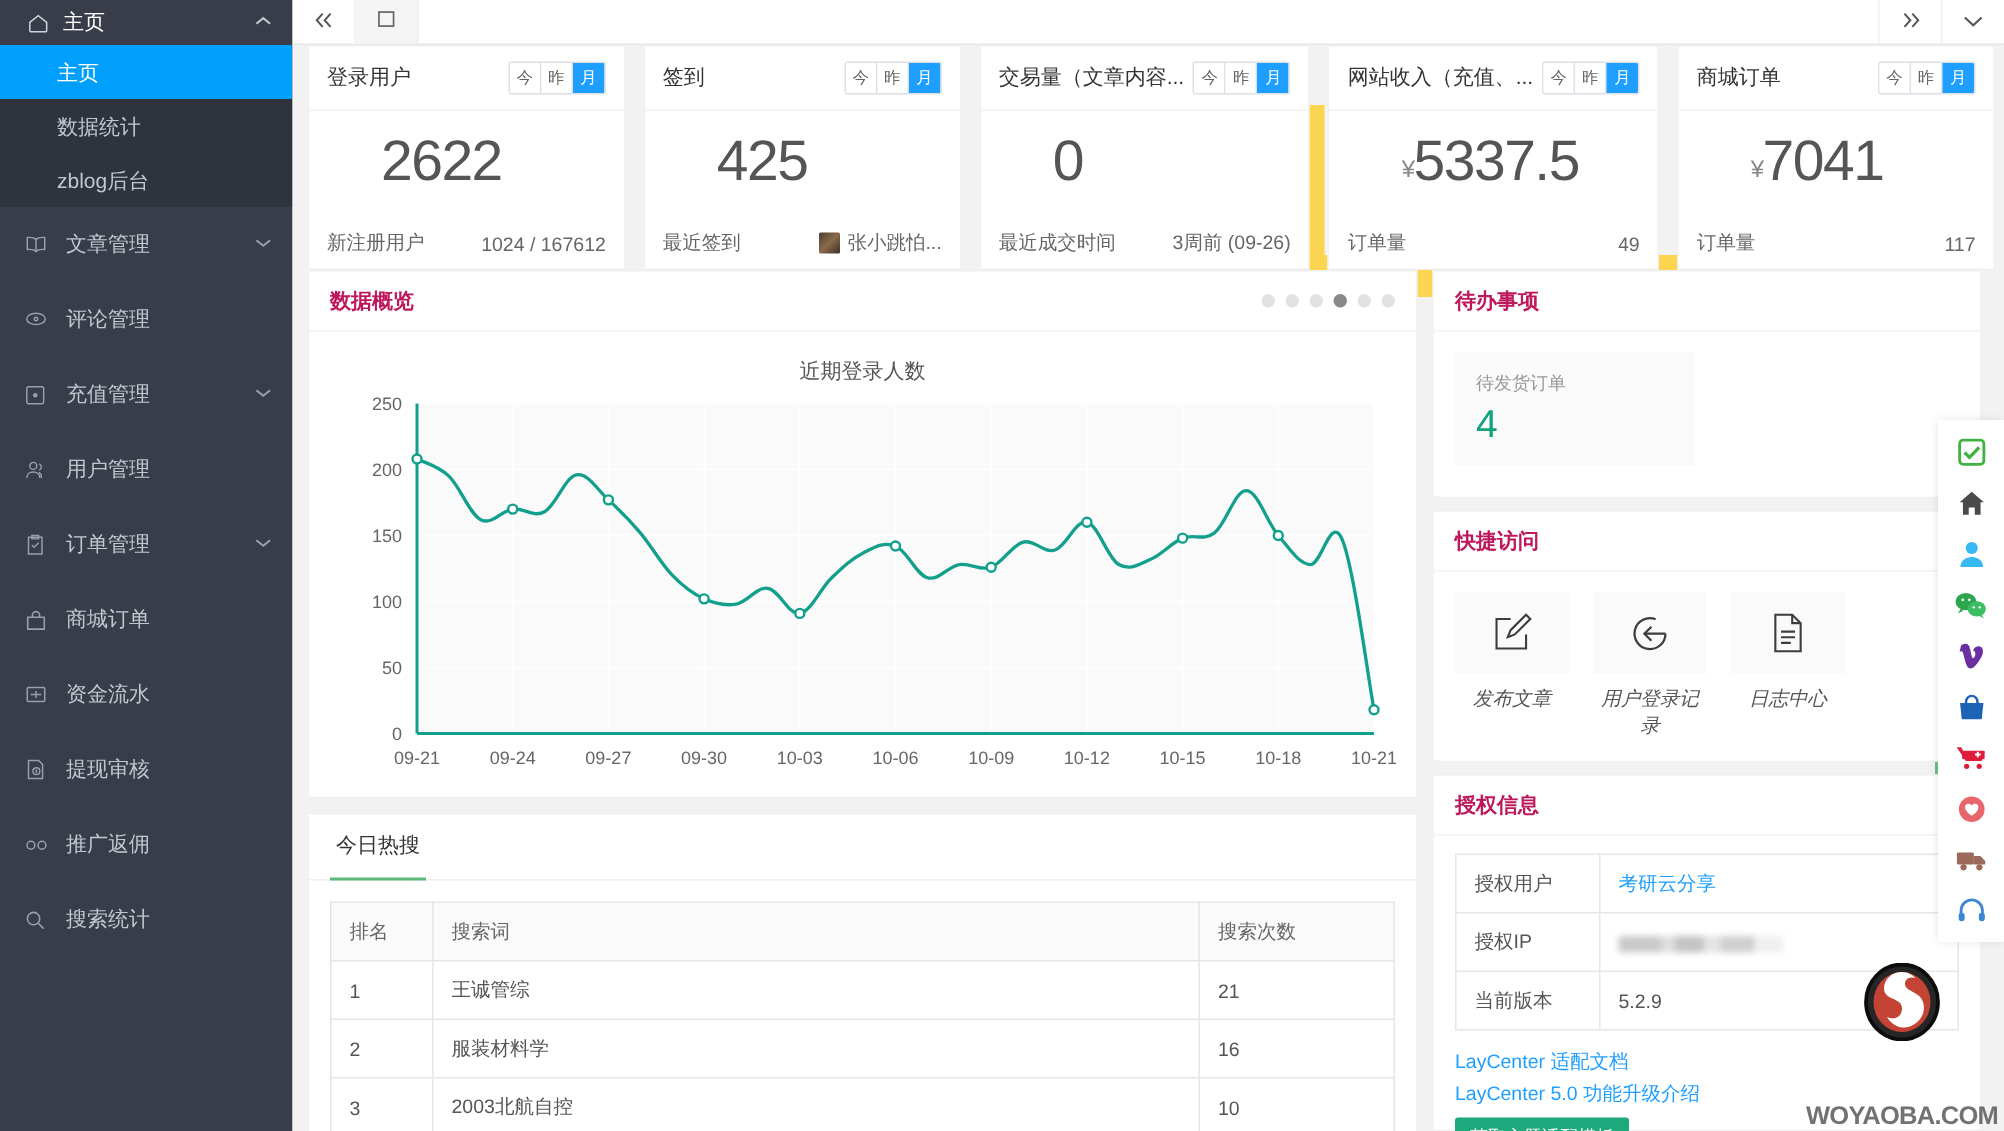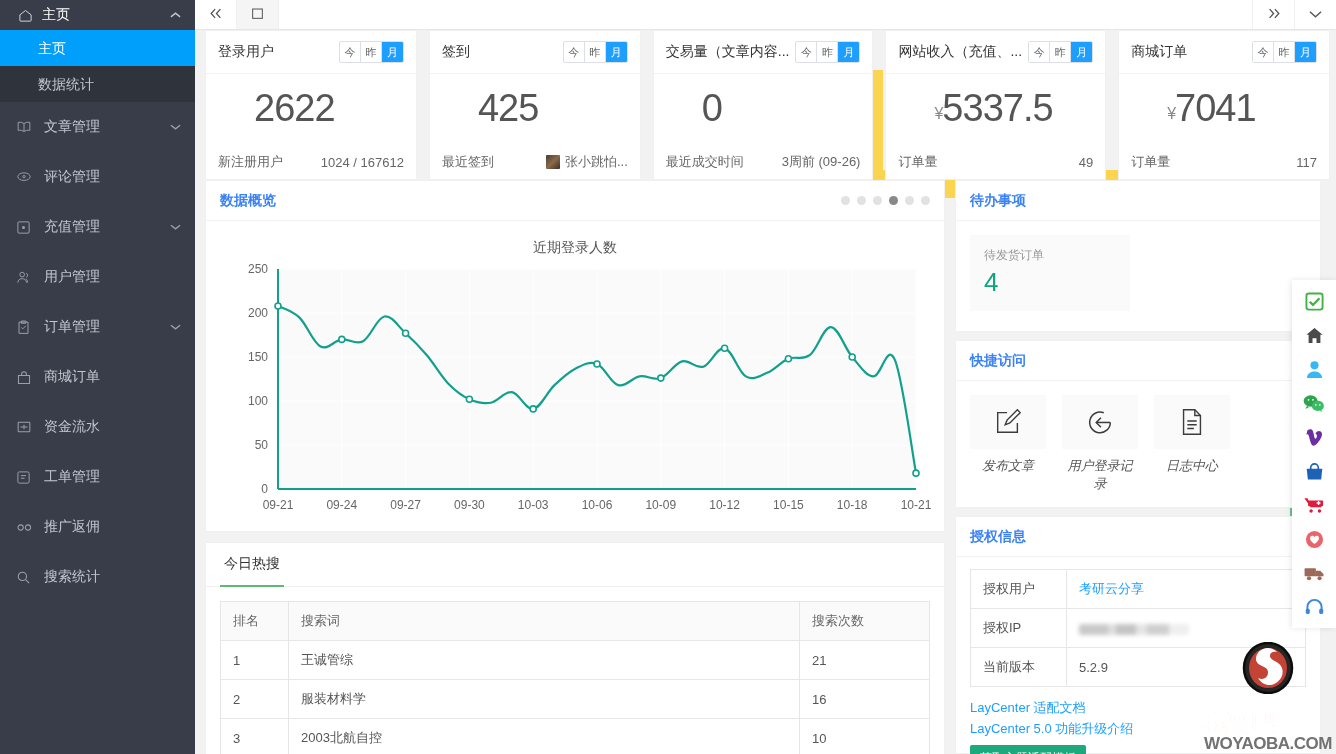--- a/index.html
+++ b/index.html
@@ -157,21 +157,21 @@
     background: linear-gradient(135deg,#4a3d33,#8a6a4a 50%,#3b2f27);
     border-radius: 1px;
   }
 
   
   .panel { background: #fff; border: 1px solid #f0f0f0; }
   .panel-head {
     height: 40px; display: flex; align-items: center;
     padding: 0 14px; border-bottom: 1px solid #f2f2f2;
   }
-  .panel-head h3 { font-size: 14px; font-weight: bold; color: #3b82f6; flex: 1; }
+  .panel-head h3 { font-size: 14px; font-weight: bold; color: #be185d; flex: 1; }
 
   .overview {
     position: absolute; left: 10px; top: 150px;
     width: 740px; height: 352px; z-index: 2;
   }
   .dots { display: flex; gap: 7px; }
   .dots i {
     width: 9px; height: 9px; border-radius: 50%;
     background: #e2e2e2; display: block;
   }
@@ -309,20 +309,21 @@
       <span class="st-arrow">
         <svg width="11" height="8" viewBox="0 0 12 8" fill="none" stroke="#c2c6cf" stroke-width="1.6">
           <path d="M1 6l5-4 5 4"></path>
         </svg>
       </span>
     </div>
 
     <div class="side-sub">
       <div class="side-sub-item active">主页</div>
       <div class="side-sub-item">数据统计</div>
+      <div class="side-sub-item">zblog后台</div>
     </div>
 
     <div class="side-item">
       <span class="si-ico">
         <svg width="16" height="14" viewBox="0 0 22 18" fill="none" stroke="#9aa0ab" stroke-width="1.3">
           <path d="M11 4.5C9.5 2.8 6.8 2.2 3 2.6v11c3.8-.4 6.5.2 8 1.9 1.5-1.7 4.2-2.3 8-1.9v-11c-3.8-.4-6.5.2-8 1.9z"></path>
           <path d="M11 4.5v10.9"></path>
         </svg>
       </span>
       <span class="si-label">文章管理</span>
@@ -398,30 +399,31 @@
     <div class="side-item">
       <span class="si-ico">
         <svg width="16" height="14" viewBox="0 0 20 18" fill="none" stroke="#9aa0ab" stroke-width="1.3">
           <rect x="2.5" y="3" width="15" height="12" rx="1"></rect>
             <path d="M5.5 9h9M10 6v6"></path>
         </svg>
       </span>
       <span class="si-label">资金流水</span>
     </div>
 
-
-    <div class="side-item">
-      <span class="si-ico">
-        <svg width="15" height="15" viewBox="0 0 20 20" fill="none" stroke="#9aa0ab" stroke-width="1.3">
-          <rect x="2.5" y="2.5" width="15" height="15" rx="2"></rect>
-            <path d="M6.5 7.5h7M6.5 11h5"></path>
-        </svg>
-      </span>
-      <span class="si-label">工单管理</span>
-    </div>
+    <div class="side-item">
+      <span class="si-ico">
+        <svg width="15" height="16" viewBox="0 0 20 21" fill="none" stroke="#9aa0ab" stroke-width="1.3">
+          <path d="M4 2.5h9l3.5 3.5V18.5H4z"></path>
+            <circle cx="11" cy="12" r="3"></circle>
+            <path d="M11 10.5v3"></path>
+        </svg>
+      </span>
+      <span class="si-label">提现审核</span>
+    </div>
+
 
     <div class="side-item">
       <span class="si-ico">
         <svg width="17" height="11" viewBox="0 0 22 12" fill="none" stroke="#9aa0ab" stroke-width="1.3">
           <circle cx="6" cy="6" r="3.4"></circle>
             <circle cx="15.5" cy="6" r="3.4"></circle>
         </svg>
       </span>
       <span class="si-label">推广返佣</span>
     </div>

